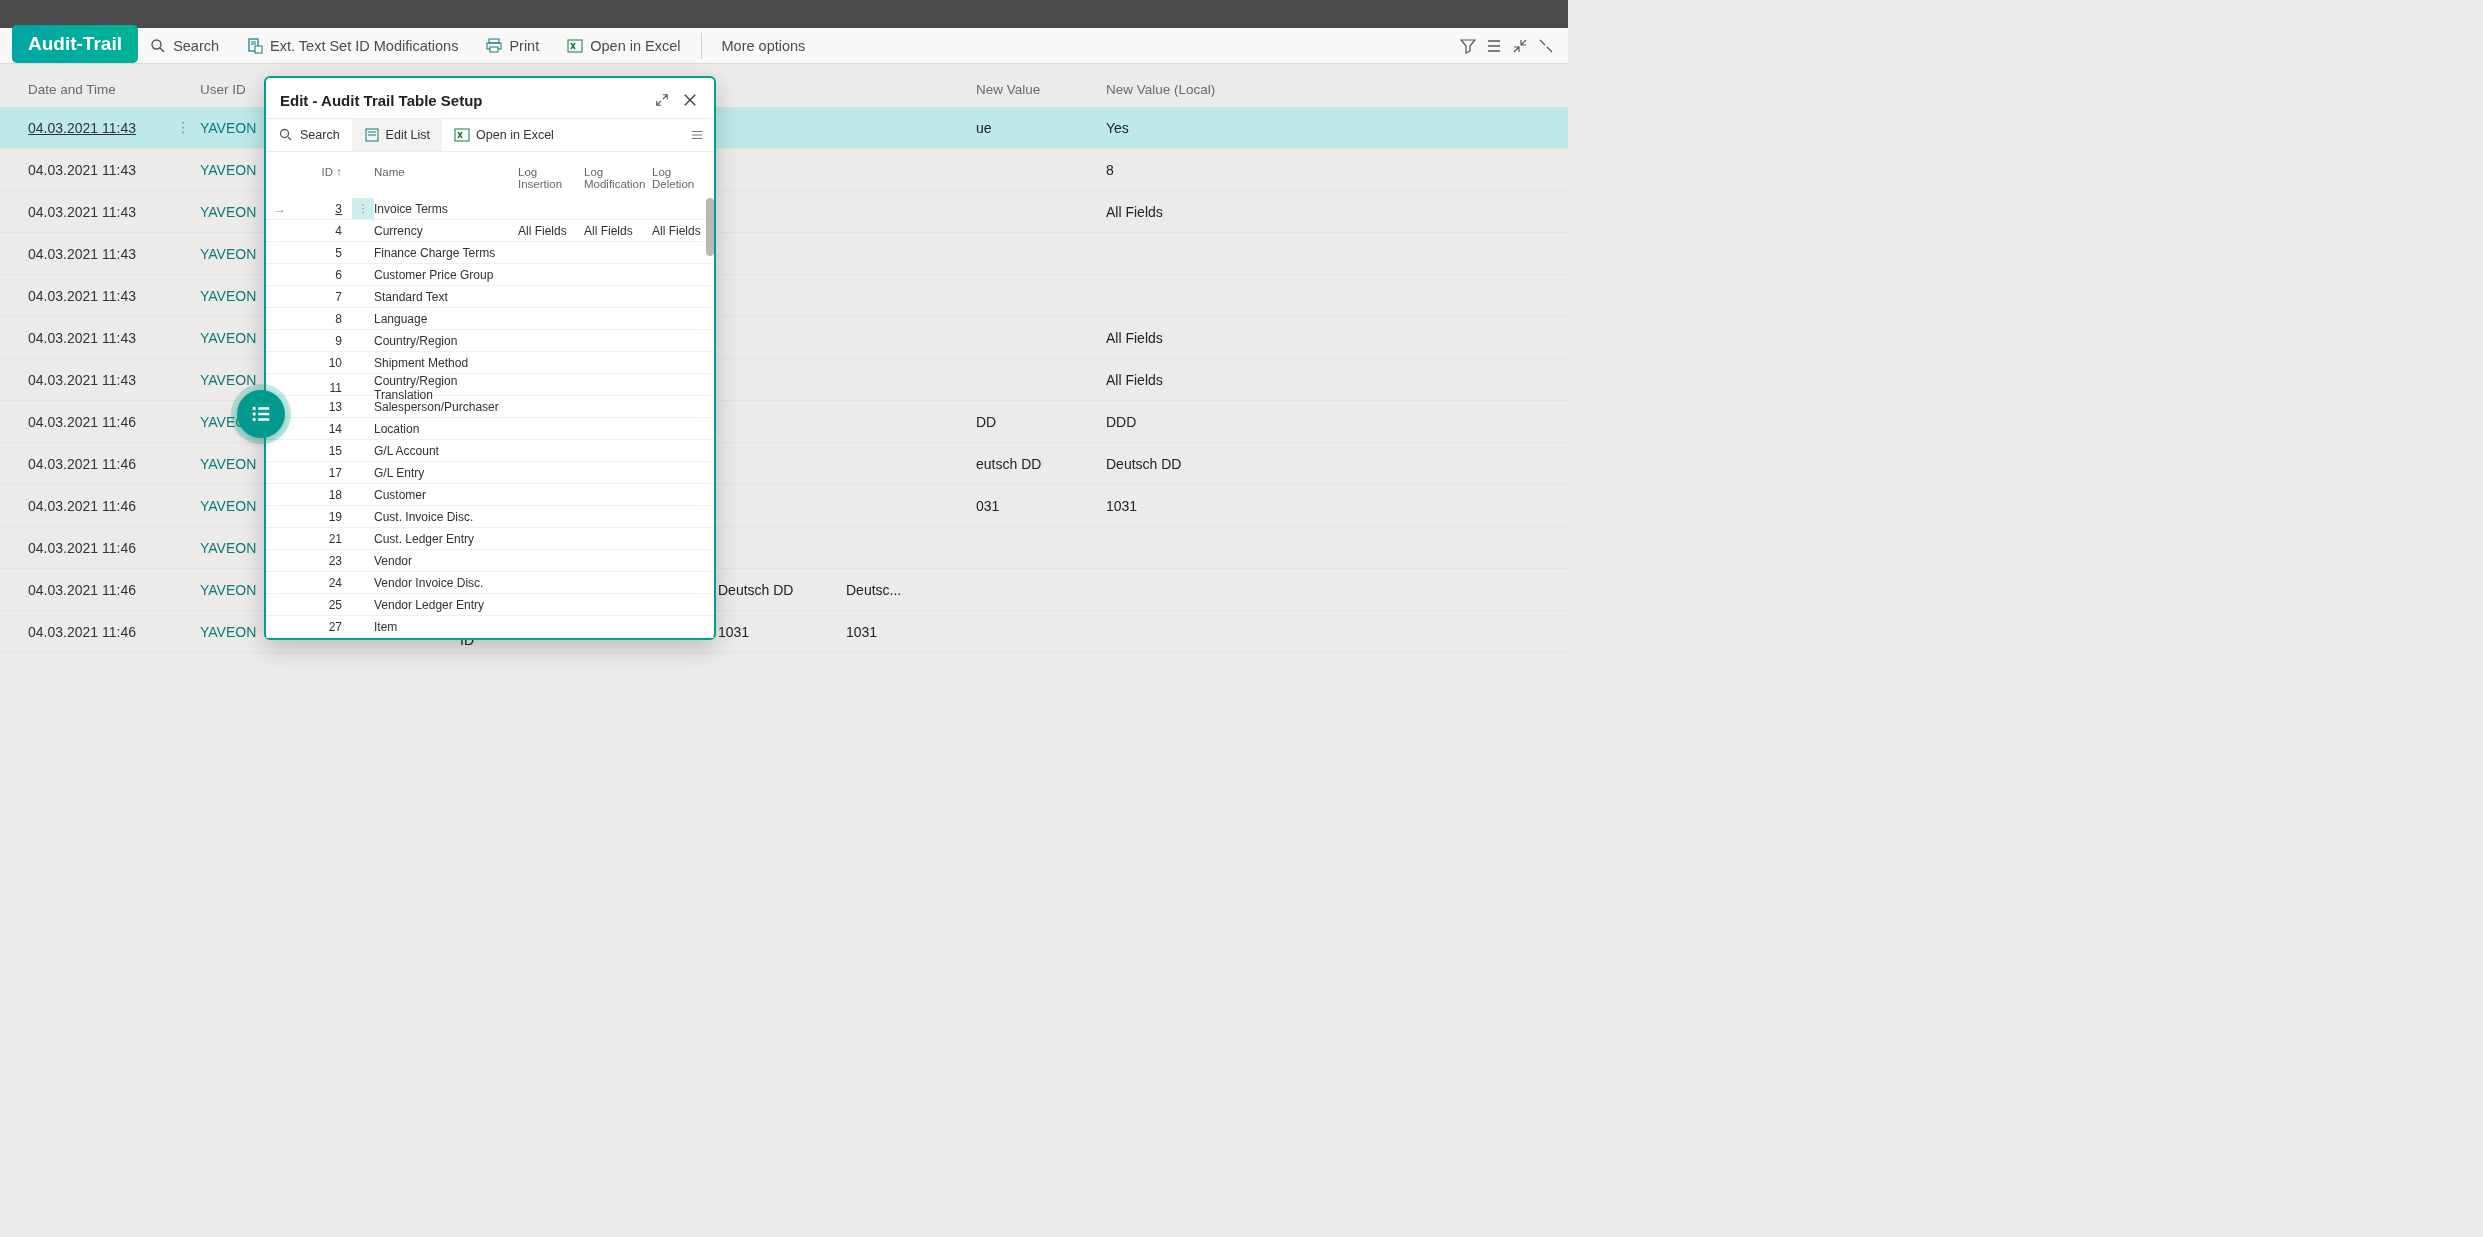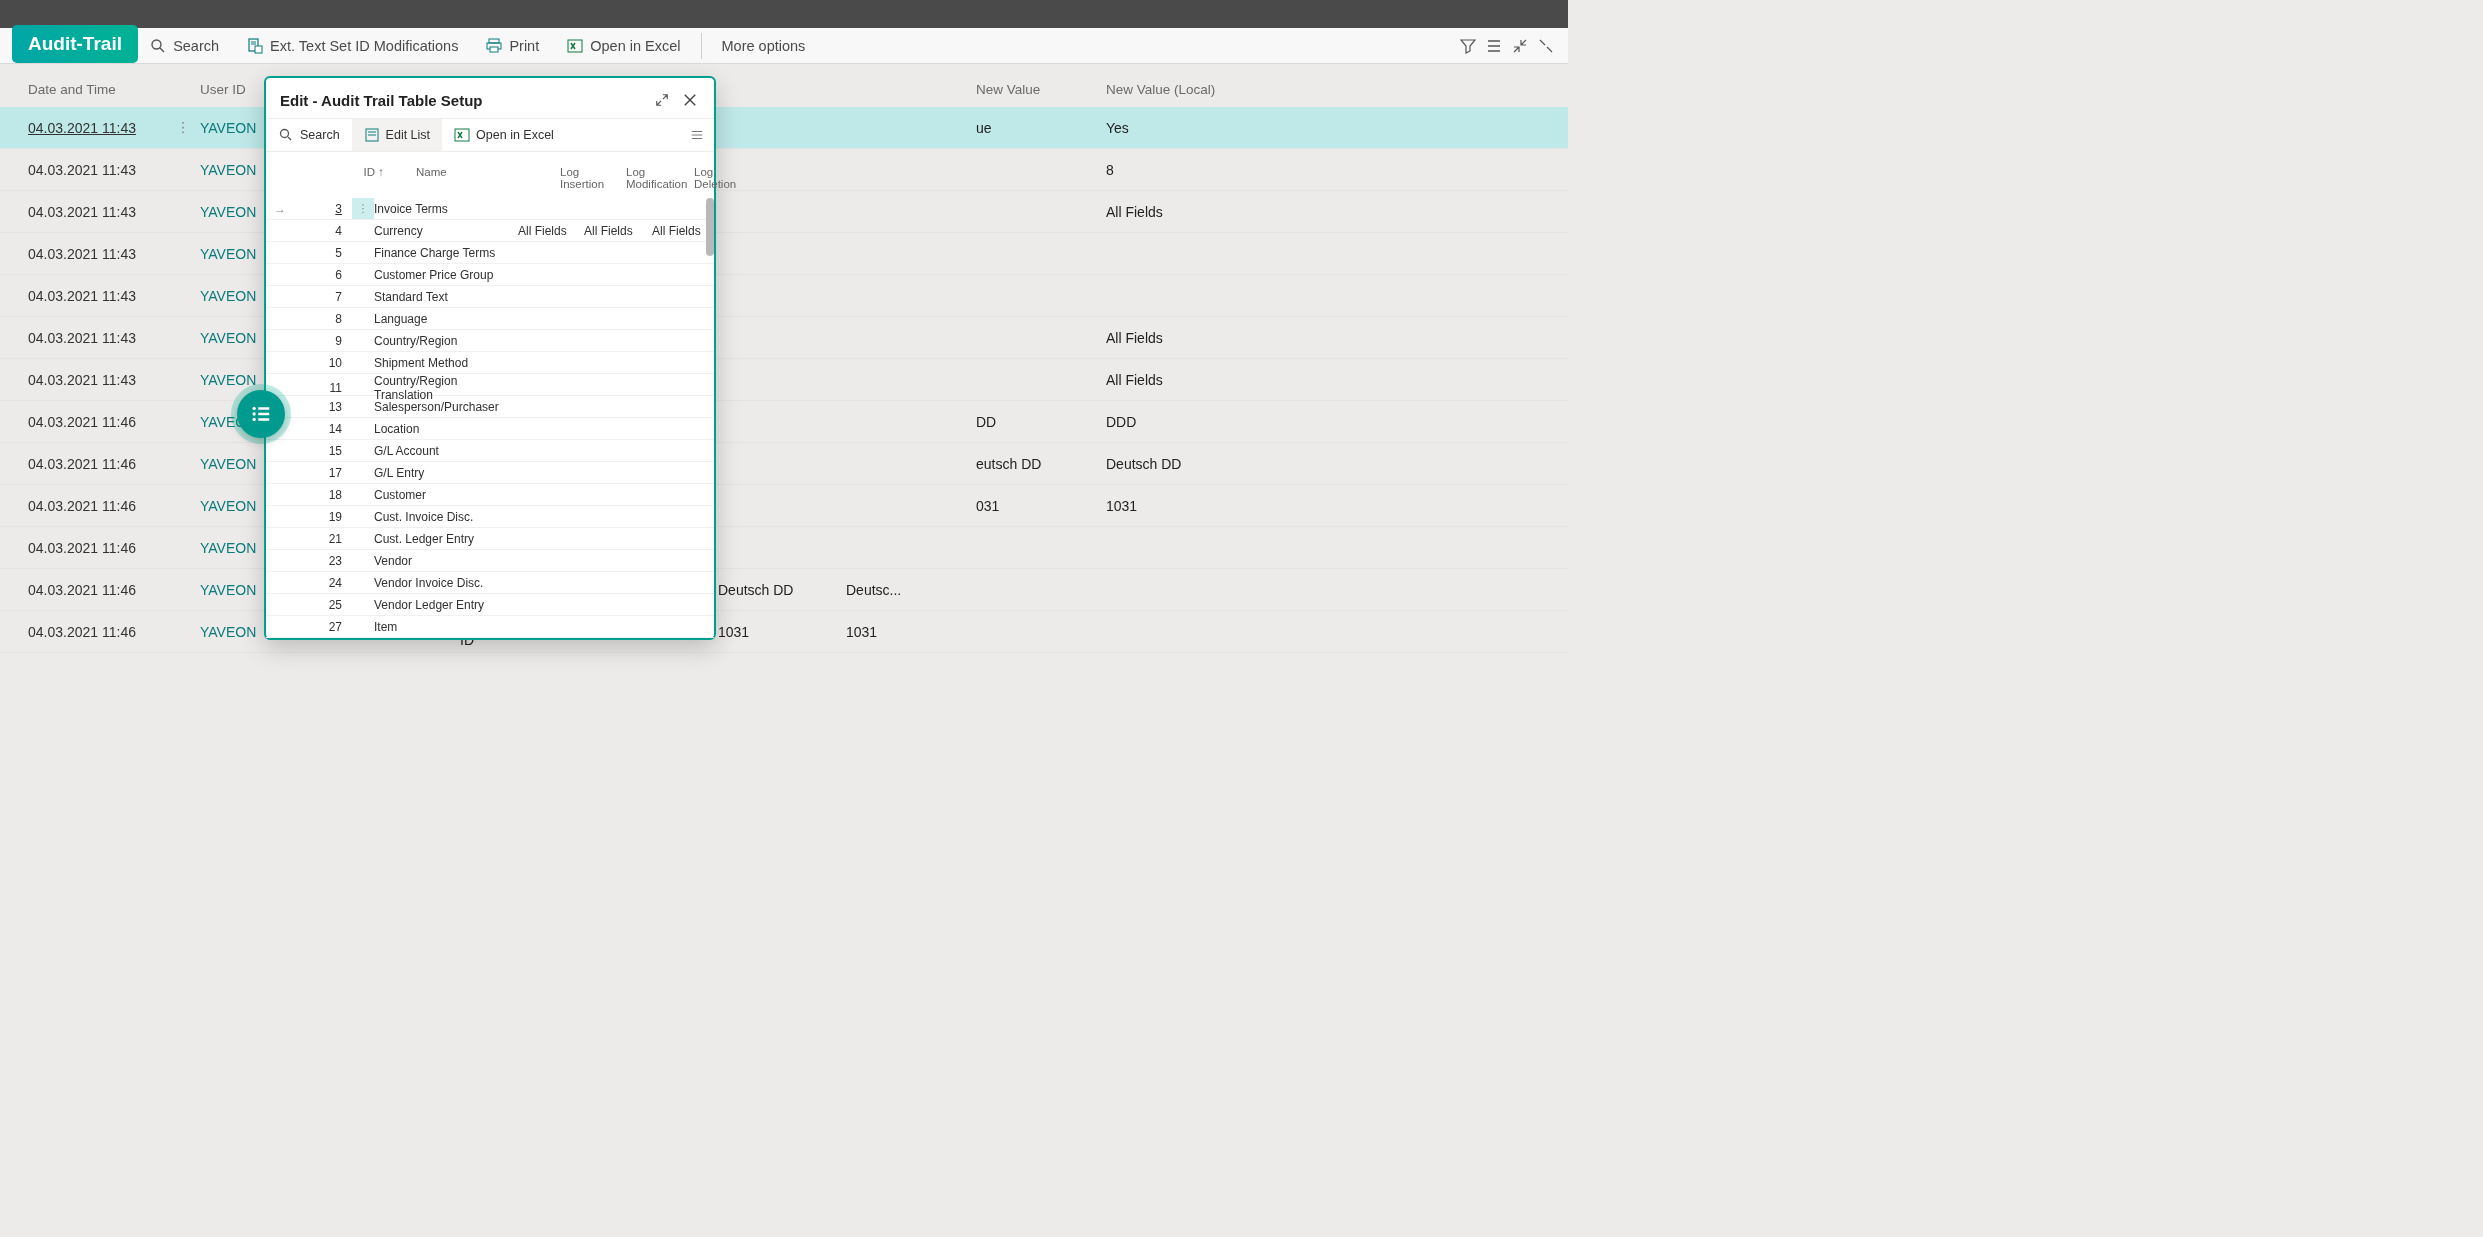--- a/index.html
+++ b/index.html
@@ -29,21 +29,21 @@
 .dialog{position:absolute;top:48px;left:264px;width:452px;background:#fff;border:2px solid #00a090;border-radius:6px;box-shadow:0 8px 24px rgba(0,0,0,.2);z-index:15;}
 .dlg-head{display:flex;align-items:center;padding:12px 14px 8px;}
 .dlg-title{font-size:15px;font-weight:600;color:#222;}
 .dlg-spacer{flex:1;}
 .dlg-ico{width:20px;height:20px;display:flex;align-items:center;justify-content:center;cursor:pointer;margin-left:8px;color:#555;}
 .dlg-tb{display:flex;align-items:center;border-bottom:1px solid #ececec;border-top:1px solid #ececec;}
 .dlg-btn{display:flex;align-items:center;gap:6px;padding:8px 12px;font-size:12.5px;cursor:pointer;}
 .dlg-btn.active{background:#f3f2f1;justify-content:space-between;}
 .dlg-tb-right{margin-left:auto;padding-right:10px;color:#666;}
 .dlg-grid{font-size:12px;padding-top:14px;}
-.dlg-gh{display:grid;grid-template-columns:16px 62px 22px 144px 66px 68px 58px;padding:0 0 8px 8px;font-size:11.5px;color:#666;margin-left:42px;}
+.dlg-gh{display:grid;grid-template-columns:16px 62px 22px 144px 66px 68px 58px;padding:0 0 8px 8px;font-size:11.5px;color:#666;}
 .dlg-body-wrap{position:relative;}
 .dlg-scroll{position:absolute;right:0;top:0;bottom:0;width:8px;}
 .dlg-thumb{background:#b8b8b8;width:8px;height:58px;border-radius:4px;}
 .dlg-r{display:grid;grid-template-columns:16px 62px 22px 144px 66px 68px 58px;height:22px;align-items:center;padding-left:8px;border-bottom:1px solid #f0f0f0;}
 .dlg-r .id{text-align:right;padding-right:10px;}
 .dlg-r.sel{background:#fff;}
 .dlg-r.sel .arrow{color:#888;}
 .dlg-r.sel .id{text-decoration:underline;}
 .dlg-r.sel .dop{background:#cdeeed;height:100%;display:flex;align-items:center;justify-content:center;}
 .arrow{color:transparent;}

